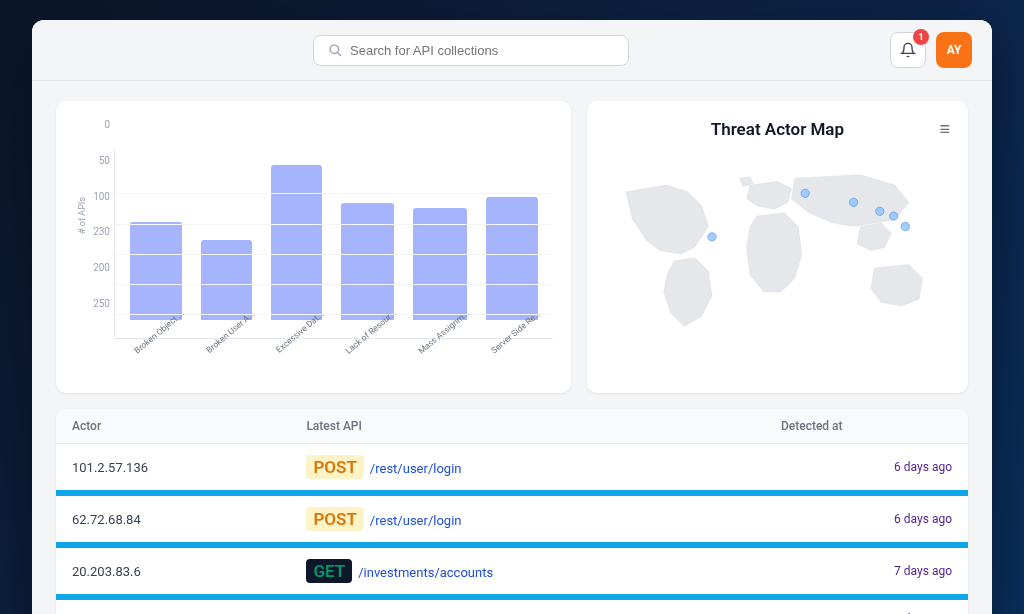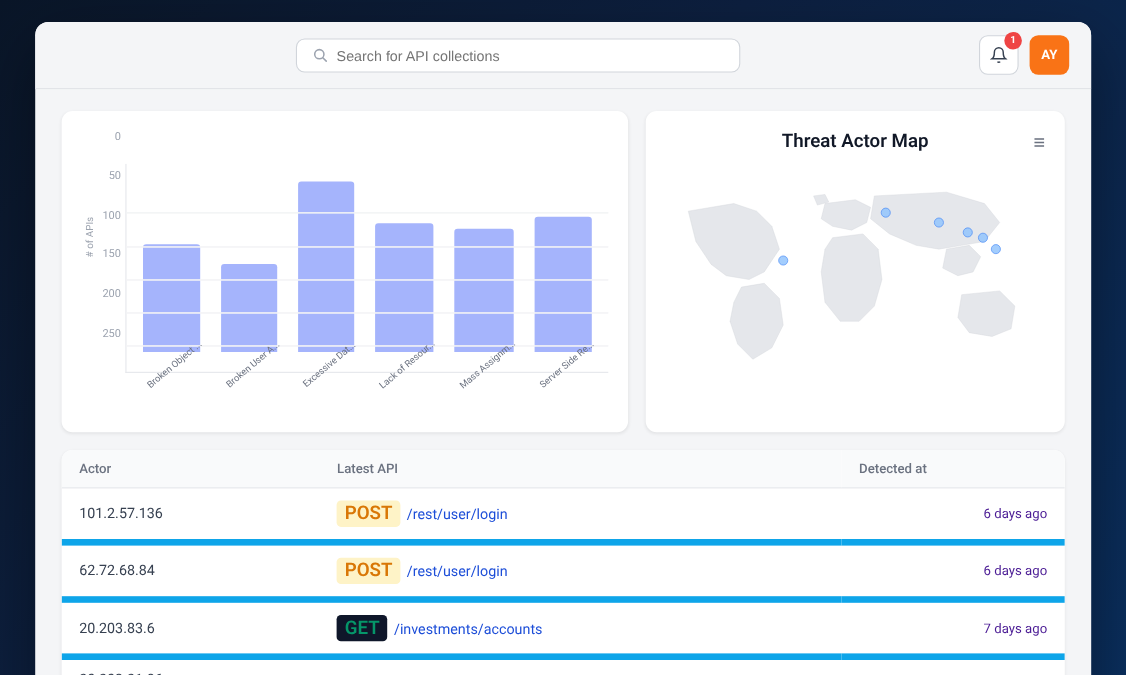--- a/index.html
+++ b/index.html
@@ -29,21 +29,21 @@
       justify-content: space-between;
       border-bottom: 1px solid #e2e4e8;
     }
     .search-bar {
       display: flex;
       align-items: center;
       background: white;
       border: 1px solid #d1d5db;
       border-radius: 8px;
       padding: 7px 14px;
-      width: 404px;
+      width: 316px;
       gap: 8px;
     }
     .search-bar input {
       border: none;
       outline: none;
       font-size: 13px;
       color: #6b7280;
       background: transparent;
       width: 100%;
     }
@@ -304,21 +304,21 @@
   <div class="page-content">
 
 
     <div class="charts-row">
 
       <div class="chart-card">
         <div class="bar-chart-container">
           <div class="y-axis">
             <span>250</span>
             <span>200</span>
-            <span>150</span>
+            <span>230</span>
             <span>100</span>
             <span>50</span>
             <span>0</span>
           </div>
           <div class="bars-area">
             <div class="grid-line" style="bottom: 76%; height:1px; background:#f3f4f6;"></div>
             <div class="grid-line" style="bottom: 60%; height:1px; background:#f3f4f6;"></div>
             <div class="grid-line" style="bottom: 44%; height:1px; background:#f3f4f6;"></div>
             <div class="grid-line" style="bottom: 28%; height:1px; background:#f3f4f6;"></div>
             <div class="grid-line" style="bottom: 12%; height:1px; background:#f3f4f6;"></div>

